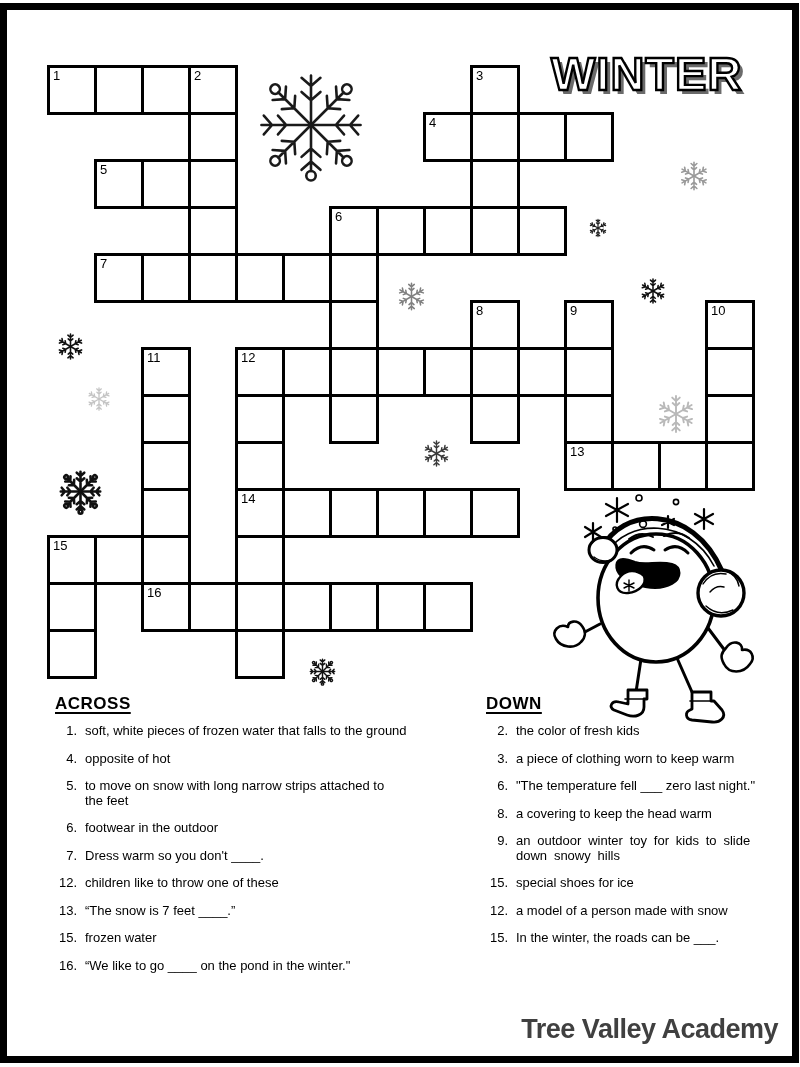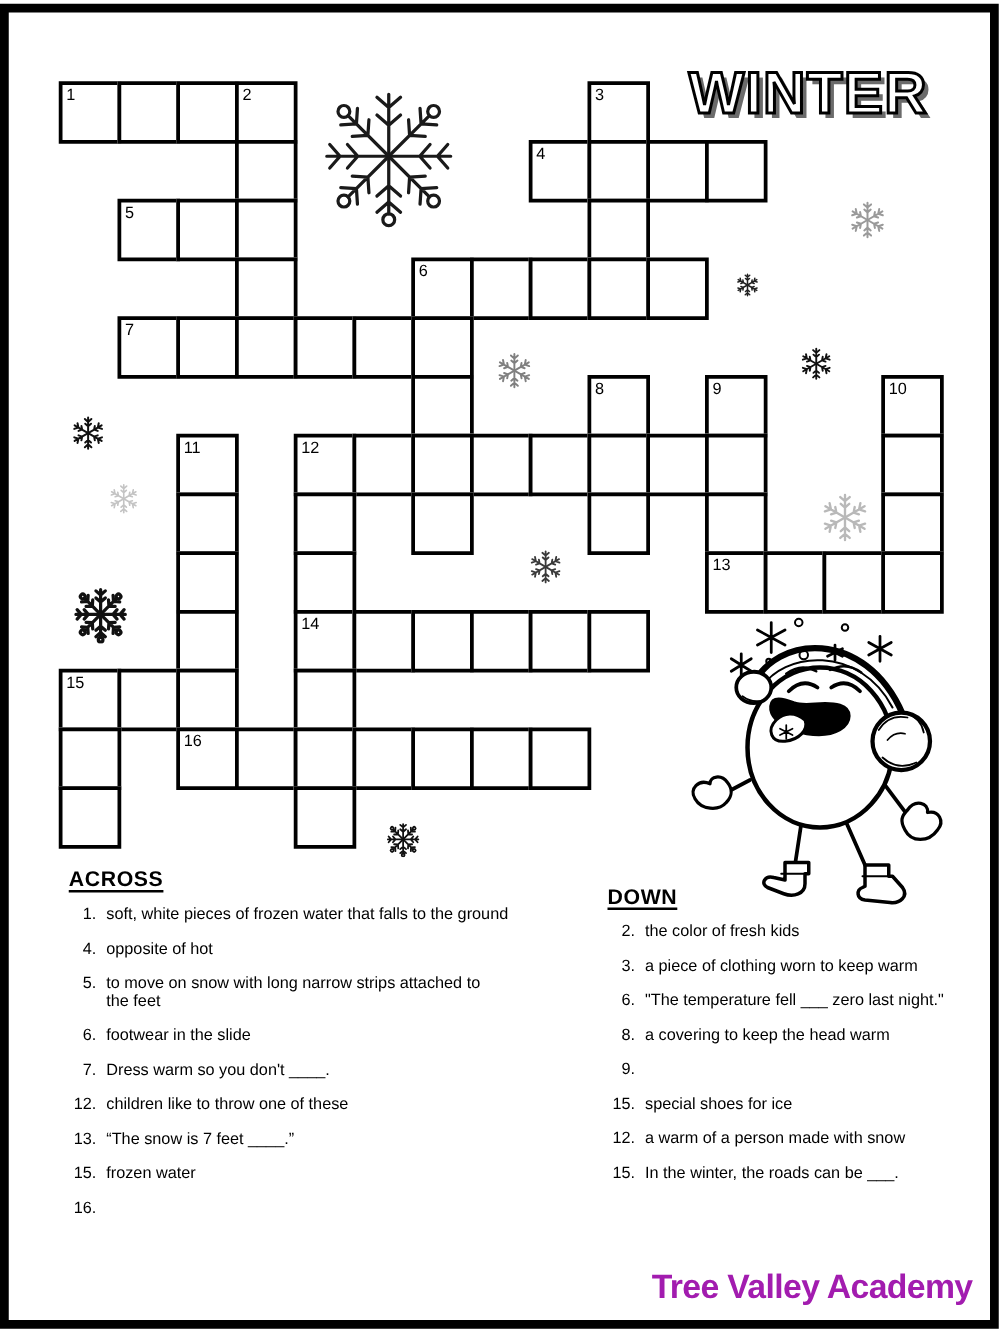--- a/index.html
+++ b/index.html
@@ -21,21 +21,21 @@
            font:13px/15px "Liberation Sans",sans-serif;}
   
   .flake{position:absolute;pointer-events:none;}
   .flake svg{display:block;width:100%;height:100%;
              stroke:currentColor;fill:none;stroke-linecap:round;}
   
   #snowman{position:absolute;left:540px;top:492px;width:260px;height:245px;}
   
   .clues{position:absolute;}
   #across-sec{left:55px;top:695px;width:410px;}
-  #down-sec{left:486px;top:695px;width:300px;margin-top:14px;}
+  #down-sec{left:486px;top:695px;width:300px;}
   .clues h2{margin:0 0 11px 0;font:bold 17px/18px "Liberation Sans",sans-serif;
             text-decoration:underline;text-underline-offset:3px;
             text-decoration-thickness:2px;letter-spacing:.5px;}
   .clue{display:flex;margin-bottom:13px;font:13px/14.5px "Liberation Sans",sans-serif;}
   .clue .cn{flex:none;width:22px;text-align:right;margin-right:8px;}
   .clue .ct{white-space:pre-line;}
   #across-sec .ct{max-width:360px;}
   #down-sec .ct{max-width:252px;}
   .ct.spread{word-spacing:3.2px;}
   
@@ -343,40 +343,41 @@
         <span class="cn">4.</span>
         <span class="ct">opposite of hot</span>
       </div>
       <div class="clue">
         <span class="cn">5.</span>
         <span class="ct">to move on snow with long narrow strips attached to
 the feet</span>
       </div>
       <div class="clue">
         <span class="cn">6.</span>
-        <span class="ct">footwear in the slide</span>
+        <span class="ct">footwear in the outdoor</span>
       </div>
       <div class="clue">
         <span class="cn">7.</span>
         <span class="ct">Dress warm so you don't ____.</span>
       </div>
       <div class="clue">
         <span class="cn">12.</span>
         <span class="ct">children like to throw one of these</span>
       </div>
       <div class="clue">
         <span class="cn">13.</span>
         <span class="ct">“The snow is 7 feet ____.”</span>
       </div>
       <div class="clue">
         <span class="cn">15.</span>
         <span class="ct">frozen water</span>
       </div>
       <div class="clue">
         <span class="cn">16.</span>
+        <span class="ct">“We like to go ____ on the pond in the winter."</span>
       </div>
     </div>
 </section>
 
 <section class="clues" id="down-sec">
   <h2>DOWN</h2>
   <div id="down-list">
       <div class="clue">
         <span class="cn">2.</span>
         <span class="ct">the color of fresh kids</span>
@@ -388,29 +389,31 @@
       <div class="clue">
         <span class="cn">6.</span>
         <span class="ct">"The temperature fell ___ zero last night."</span>
       </div>
       <div class="clue">
         <span class="cn">8.</span>
         <span class="ct">a covering to keep the head warm</span>
       </div>
       <div class="clue">
         <span class="cn">9.</span>
+        <span class="ct spread">an outdoor winter toy for kids to slide
+down snowy hills</span>
       </div>
       <div class="clue">
         <span class="cn">15.</span>
         <span class="ct">special shoes for ice</span>
       </div>
       <div class="clue">
         <span class="cn">12.</span>
-        <span class="ct">a warm of a person made with snow</span>
+        <span class="ct">a model of a person made with snow</span>
       </div>
       <div class="clue">
         <span class="cn">15.</span>
         <span class="ct">In the winter, the roads can be ___.</span>
       </div>
     </div>
 </section>
 
-<div class="brand" style="color: #a21caf;">Tree Valley Academy</div>
+<div class="brand" style="color: #404040;">Tree Valley Academy</div>
 
 </body></html>

